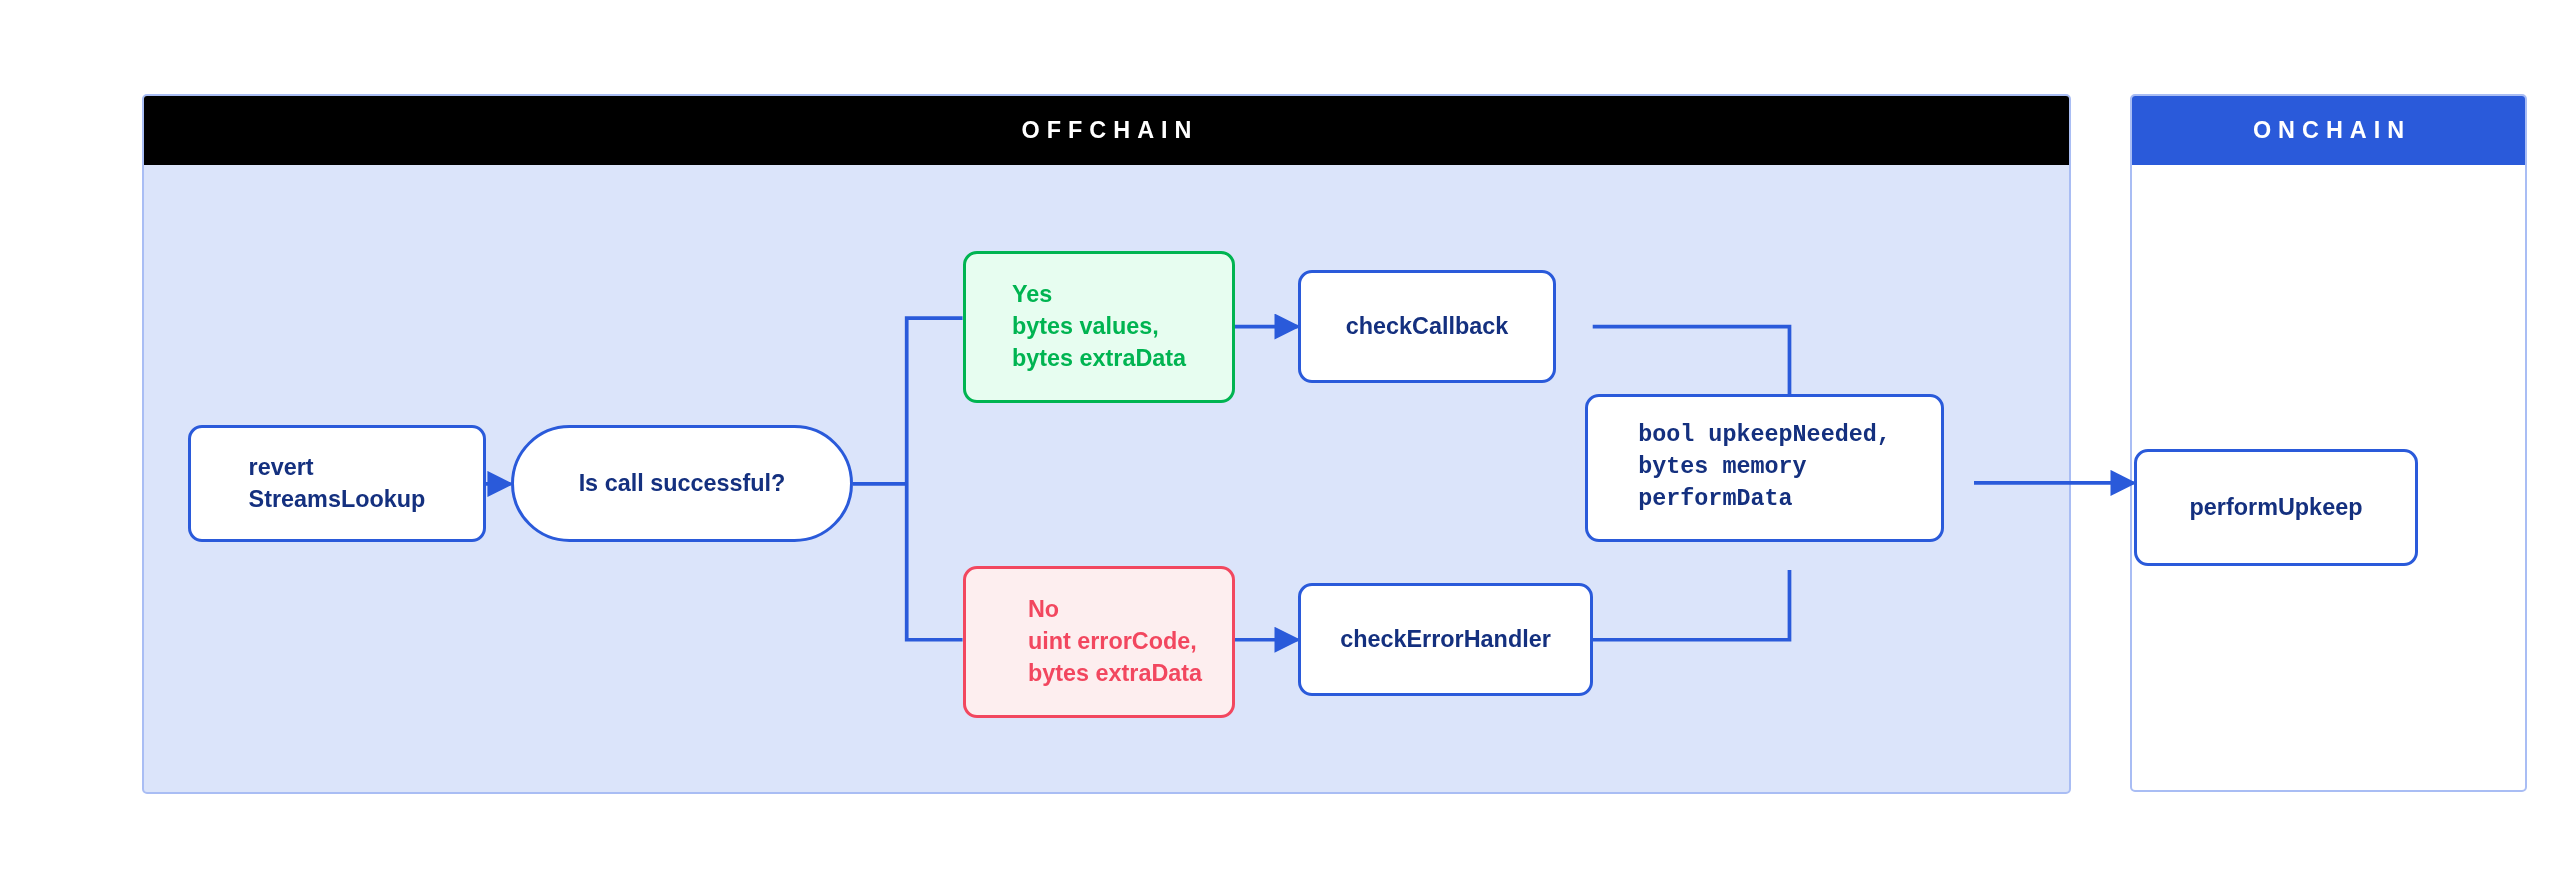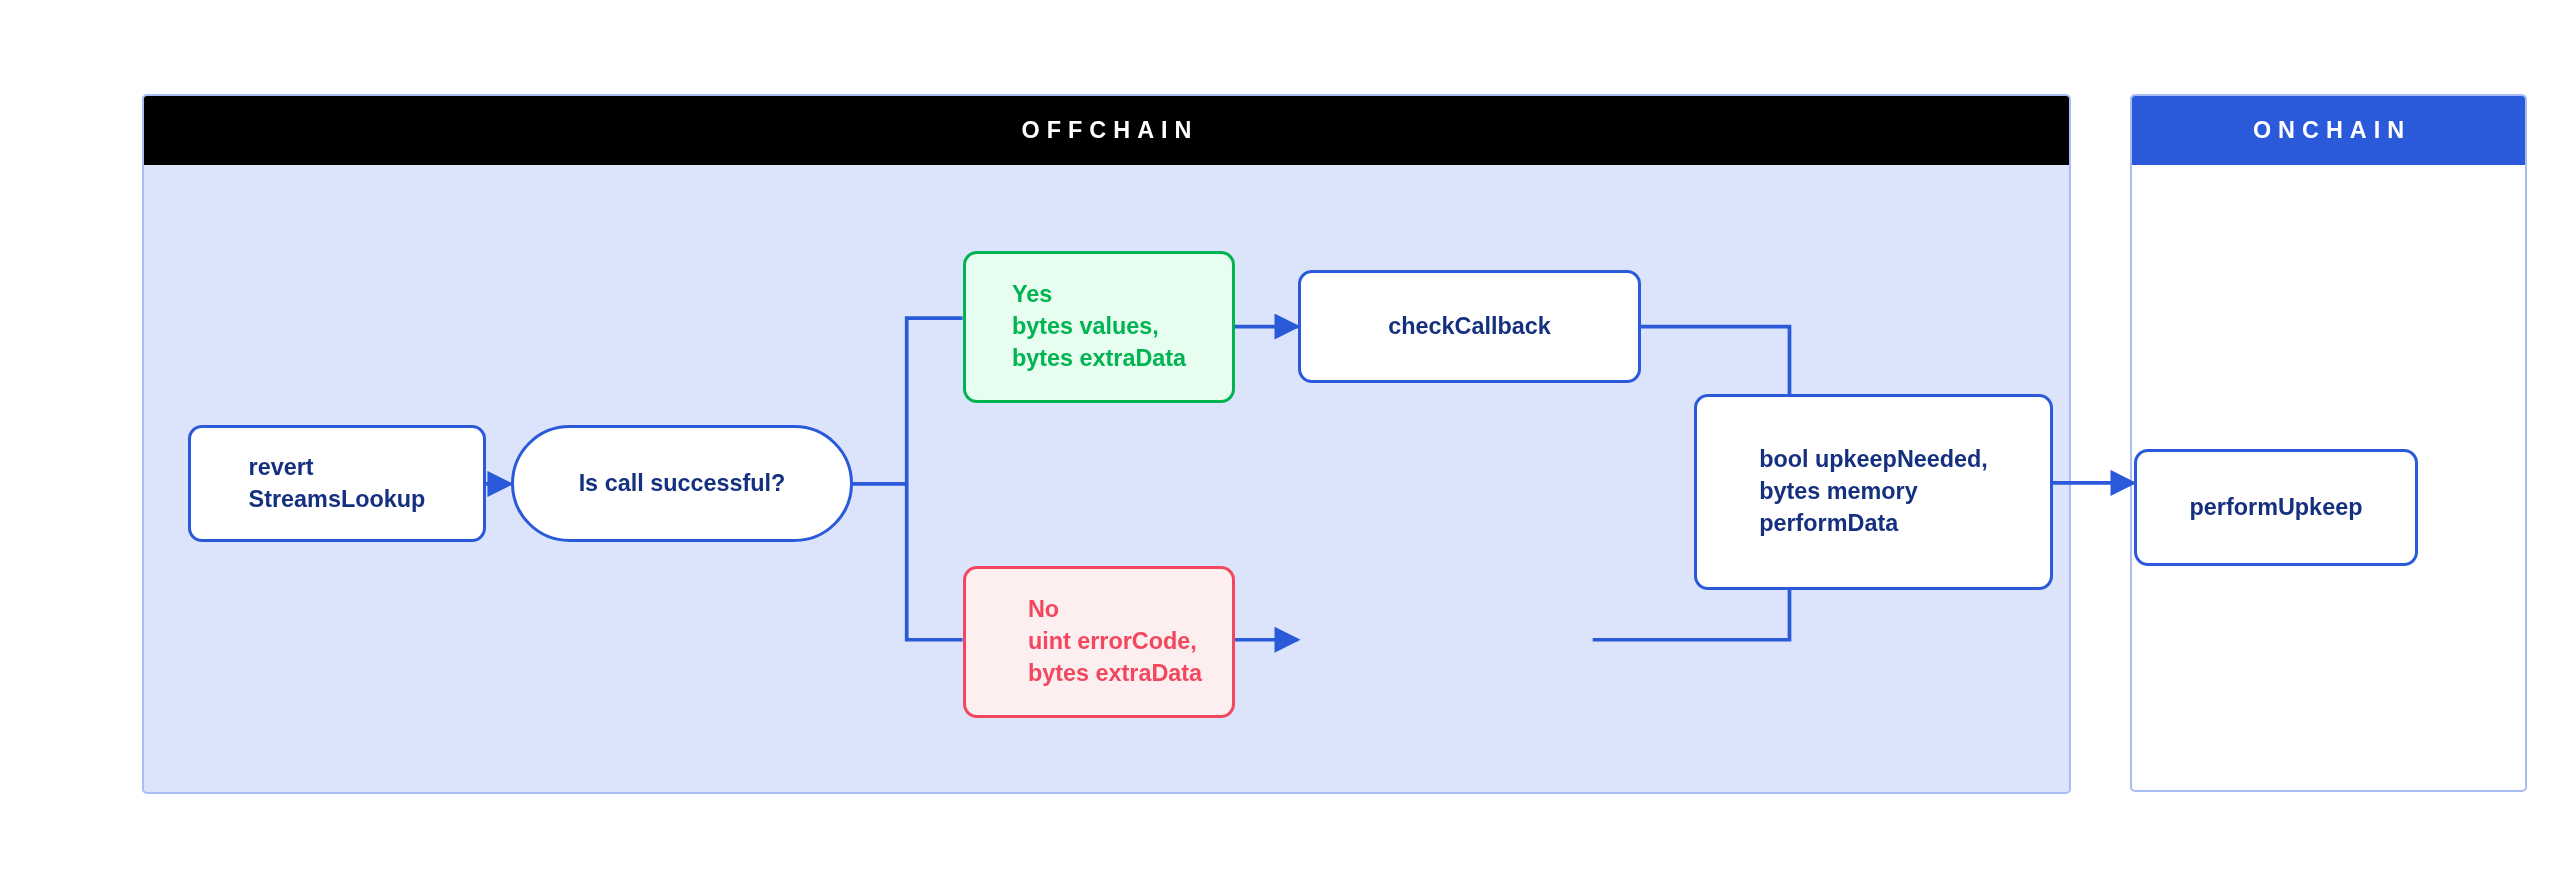--- a/index.html
+++ b/index.html
@@ -160,26 +160,29 @@
 bytes values,
 bytes extraData</span>
   </div>
 
   <div class="node node-no" style="left:963px; top:566px; width:272px; height:152px;">
     <span class="txt">No
 uint errorCode,
 bytes extraData</span>
   </div>
 
-  <div class="node" style="left:1298px; top:270px; width:343px; height:113px;">
+  <div class="node" style="left:1298px; top:270px; width:258px; height:113px;">
     <span class="txt">checkCallback</span>
   </div>
 
+  <div class="node" style="left:1298px; top:583px; width:295px; height:113px;">
+    <span class="txt">checkErrorHandler</span>
+  </div>
 
-  <div class="node" style="left:1694px; top:394px; width:359px; height:196px;">
+  <div class="node" style="left:1585px; top:394px; width:359px; height:148px;font-family:Liberation Mono, monospace;">
     <span class="txt">bool upkeepNeeded,
 bytes memory
 performData</span>
   </div>
 
   <div class="node" style="left:2134px; top:425px; width:284px; height:117px;margin-top:24px;">
     <span class="txt">performUpkeep</span>
   </div>
 
 </div>

